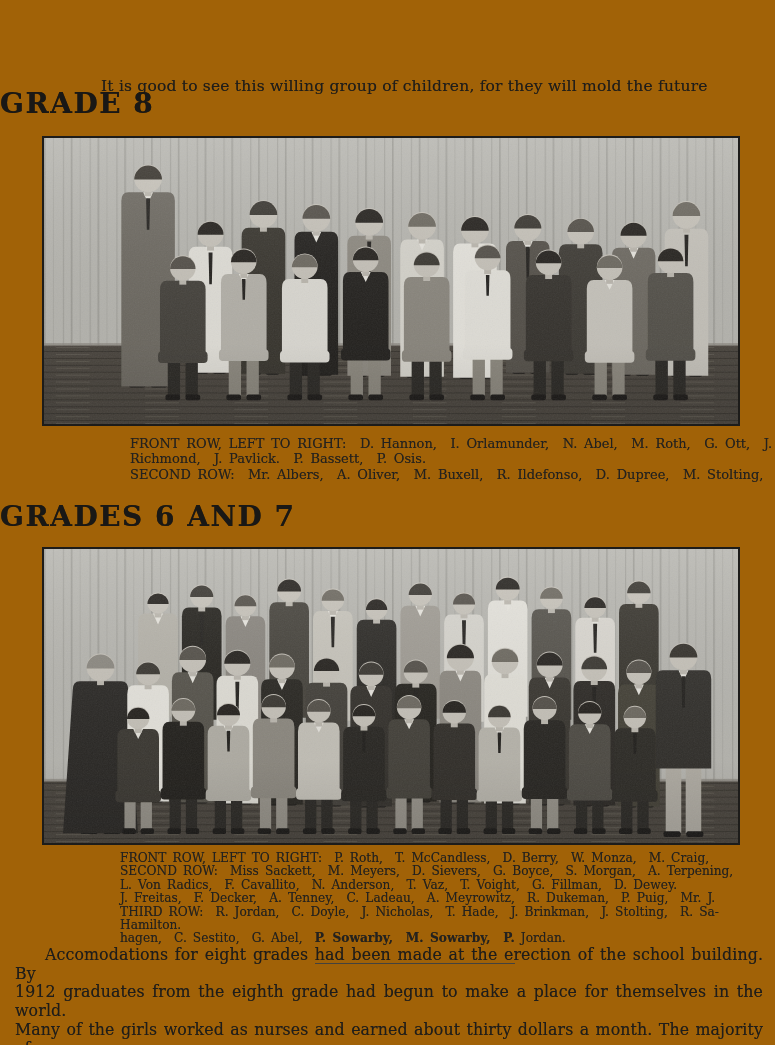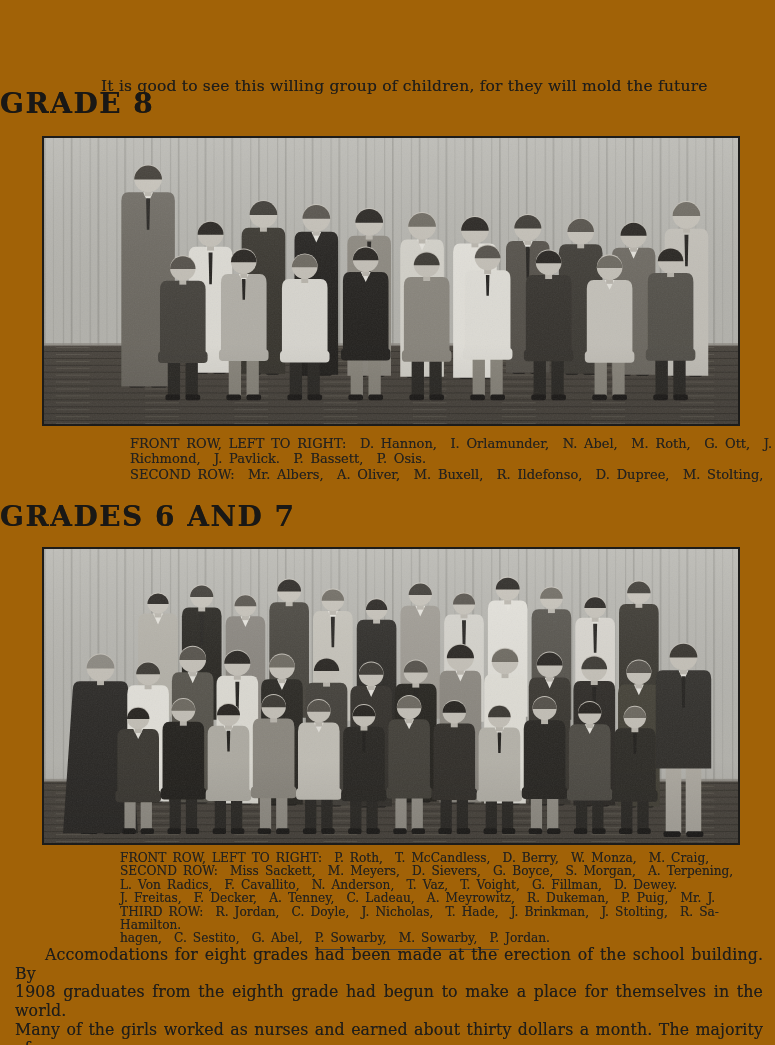--- a/index.html
+++ b/index.html
@@ -28,21 +28,21 @@
   .photo svg{display:block; width:100%; height:100%;}
   .photo1{top:136px; height:290px;}
   .photo2{top:547px; height:298px;}
   .caption{
     position:absolute; color:#232220;
     text-shadow:0 0 0.3px rgba(20,20,20,0.45);
   }
   .caption .cap-line{white-space:pre;}
   .caption1{left:130px; top:436px; width:545px; font-size:13px; line-height:15.4px; word-spacing:2.6px;}
   .caption2{left:120px; top:852px; width:565px; font-size:12.2px; line-height:13.4px; word-spacing:2.2px;}
-  .underlined{border-bottom:1.5px solid #44423e; padding-bottom:4px;}
+  .underlined{border-bottom:1.5px solid #44423e; padding-bottom:18px;font-weight:bold;}
   .closing{
     position:absolute; left:15px; top:946px; width:748px;
     font-size:15.8px; line-height:18.7px; letter-spacing:0.1px;
     text-shadow:0 0 0.4px rgba(20,20,20,0.5);
   }
   .closing .jline{text-align:justify; text-align-last:justify;}
   .closing .indent{text-indent:30px;}
 </style>
 </head>
 <body>
@@ -570,18 +570,18 @@
     <div class="cap-line">SECOND ROW:  Miss Sackett,  M. Meyers,  D. Sievers,  G. Boyce,  S. Morgan,  A. Terpening,</div>
     <div class="cap-line">L. Von Radics,  F. Cavallito,  N. Anderson,  T. Vaz,  T. Voight,  G. Fillman,  D. Dewey.</div>
     <div class="cap-line">J. Freitas,  F. Decker,  A. Tenney,  C. Ladeau,  A. Meyrowitz,  R. Dukeman,  P. Puig,  Mr. J.</div>
     <div class="cap-line">THIRD ROW:  R. Jordan,  C. Doyle,  J. Nicholas,  T. Hade,  J. Brinkman,  J. Stolting,  R. Sa-</div>
     <div class="cap-line">Hamilton.</div>
     <div class="cap-line"><span>hagen,  C. Sestito,  G. Abel,  </span><span class="underlined">P. Sowarby,  M. Sowarby,  P.</span><span> Jordan.</span></div>
   </div>
 
   <div class="closing">
     <div class="jline indent">Accomodations for eight grades had been made at the erection of the school building.  By</div>
-    <div class="jline">1908 graduates from the eighth grade had begun to make a place for themselves in the world.</div>
+    <div class="jline">1912 graduates from the eighth grade had begun to make a place for themselves in the world.</div>
     <div class="jline">Many of the girls worked as nurses and earned about thirty dollars a month.  The majority of</div>
 
   </div>
 
 </div>
 
 </body></html>

